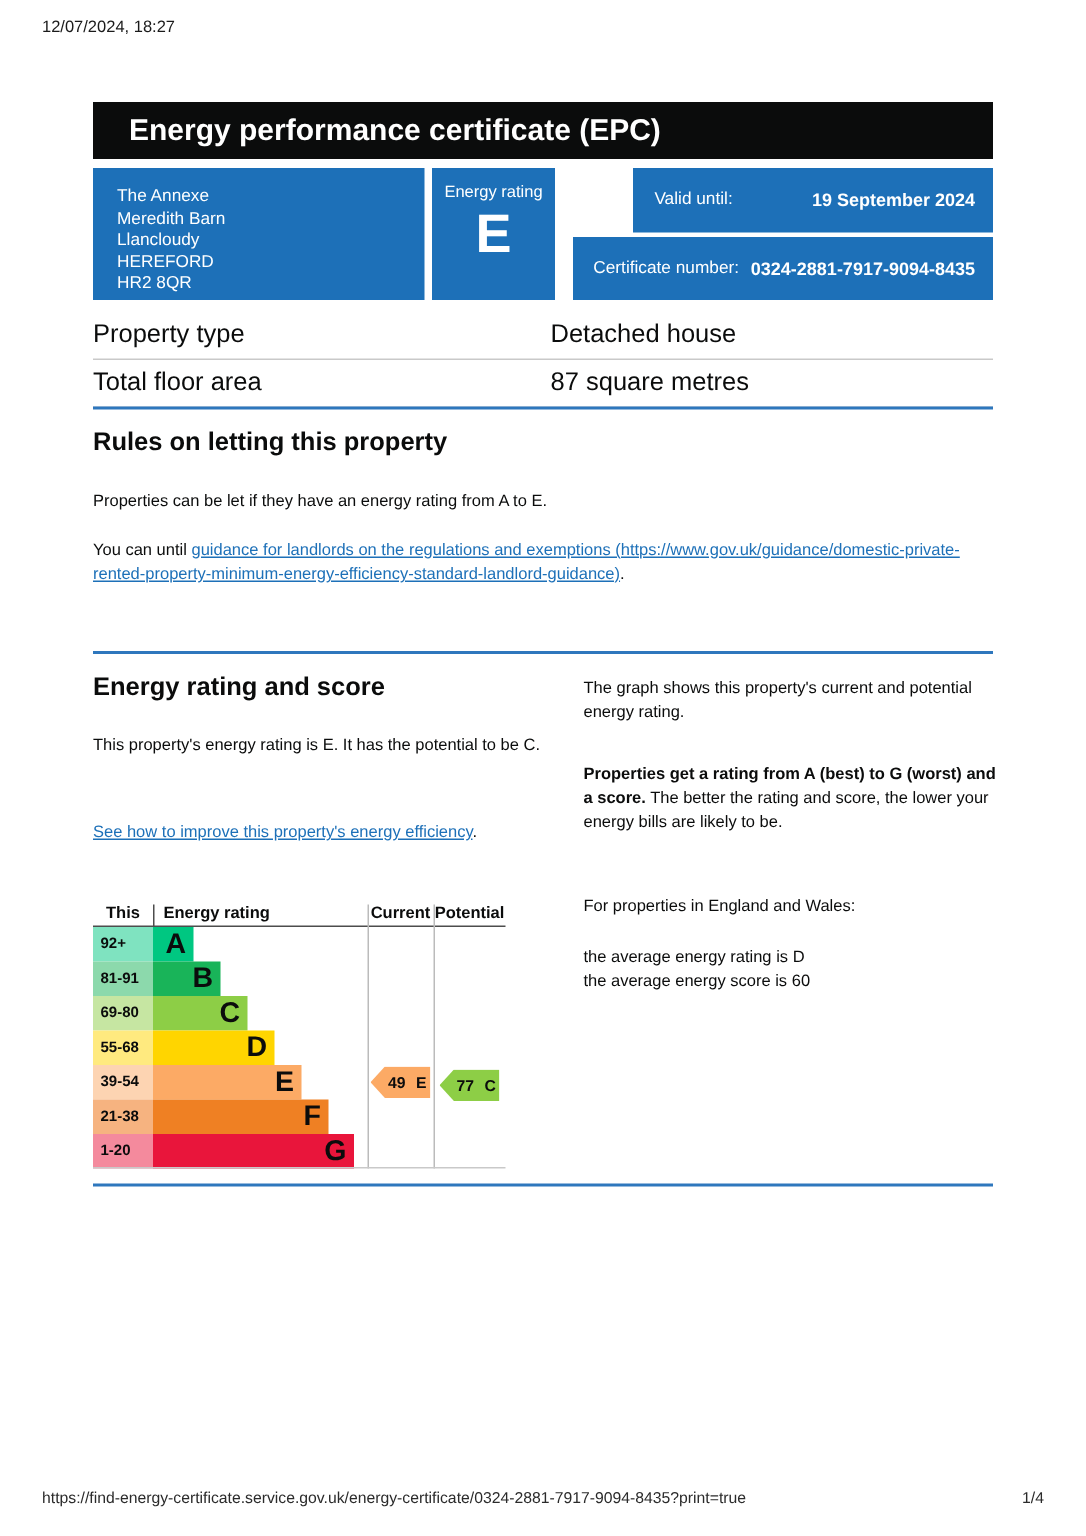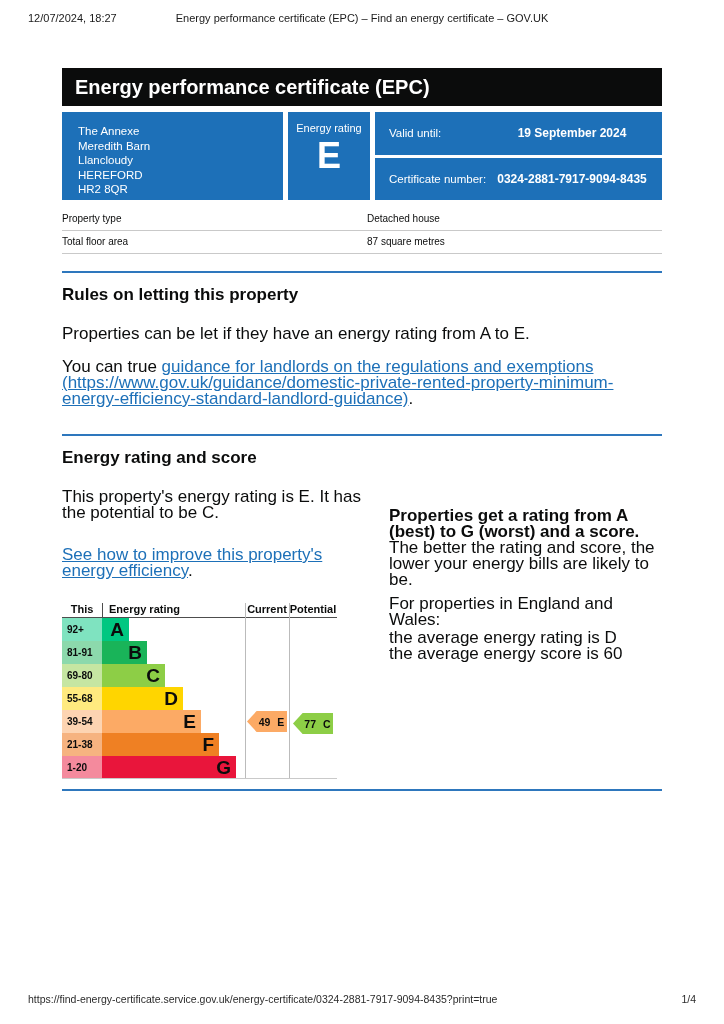--- a/index.html
+++ b/index.html
@@ -6,37 +6,37 @@
   html,body { background:#fff; }
   .page {
     position:relative; width:724px; height:1024px; margin:0 auto;
     background:#ffffff; font-family:"Liberation Sans", sans-serif; color:#0b0c0c;
     overflow:hidden;
   }
   .abs { position:absolute; }
   .print-hdr { font-size:11px; color:#1a1a1a;text-align:right; }
   .banner {
     left:62px; top:68px; width:600px; height:38px; background:#0b0c0c;
-    color:#ffffff; font-size:20px; font-weight:bold; line-height:38px; padding-left:13px;
+    color:#ffffff; font-size:20px; font-weight:bold; line-height:38px; padding-left:24px;
   }
   .bluebox { background:#1d70b8; color:#ffffff; }
   .addr { left:62px; top:112px; width:221px; height:88px; padding:12px 16px; font-size:11.5px; line-height:14.5px; }
   .ratingbox { left:288px; top:112px; width:82px; height:88px; text-align:center; }
   .ratingbox .lbl { font-size:11px; margin-top:10px; }
   .ratingbox .ltr { font-size:36px; font-weight:bold; line-height:44px; }
-  .detailcol { left:375px; top:112px; width:287px; height:88px; display:flex; flex-direction:column; gap:3px; }
+  .detailcol { left:375px; top:112px; width:287px; height:88px; display:flex; flex-direction:column; gap:3px;align-items:flex-end; }
   .detailrow { background:#1d70b8; color:#fff; flex:1; display:flex; align-items:center; padding-left:14px; }
   .detailrow .dlbl { font-size:11.5px; width:105px; }
   .detailrow .dval { font-size:12px; font-weight:bold; flex:1; text-align:center; padding-right:12px; }
-  .facts { left:62px; top:208px; width:600px; font-size:10px; }
+  .facts { left:62px; top:208px; width:600px; font-size:17px; }
   .factrow { display:flex; padding:5px 0 6px 0; border-bottom:1px solid #c9c9c9; }
   .factrow .flbl { width:305px; }
   .bluerule { left:62px; width:600px; height:2px; background:#2e77bd; }
   .h2 { font-size:17px; font-weight:bold; color:#0b0c0c; }
-  .body { font-size:17px; line-height:16px; }
+  .body { font-size:11px; line-height:16px; }
   a.lnk { color:#1d70b8; text-decoration:underline; cursor:pointer; }
   .footer { font-size:10.5px; color:#2b2b2b; }
 
   
   .chart { left:62px; top:603px; width:275px; height:176px; }
   .chart-hdr { position:absolute; top:0; left:0; width:275px; height:15px;
     border-bottom:1px solid #4d4d4d; font-size:11px; font-weight:bold; }
   .chart-hdr .h-score { position:absolute; left:0; width:40px; text-align:center; }
   .chart-hdr .h-rating { position:absolute; left:40px; padding-left:6px; border-left:1px solid #4d4d4d; height:15px; }
   .chart-hdr .h-current { position:absolute; left:183px; width:44px; text-align:center; }
@@ -50,21 +50,20 @@
   .arrow { position:absolute; width:40px; height:21px; display:flex; align-items:center; justify-content:center;
     gap:7px; padding-left:9px; font-size:10.5px; font-weight:bold;
     clip-path:polygon(0% 50%, 24% 0%, 100% 0%, 100% 100%, 24% 100%); }
 </style>
 </head>
 <body>
 
 <div class="page">
 
   <div class="abs print-hdr" style="left:28px; top:12px;">12/07/2024, 18:27</div>
-  <div class="abs print-hdr" style="left:0; top:12px; width:724px; text-align:center;">Energy performance certificate (EPC) – Find an energy certificate – GOV.UK</div>
 
   <div class="abs banner">
     <span>Energy performance certificate (EPC)</span>
   </div>
 
   <div class="abs bluebox addr">
     <div>The Annexe</div>
     <div>Meredith Barn</div>
     <div>Llancloudy</div>
     <div>HEREFORD</div>
@@ -96,31 +95,32 @@
       <span class="flbl">Total floor area</span>
       <span>87 square metres</span>
     </div>
   </div>
 
   <div class="abs bluerule" style="top:271px;"></div>
 
   <div class="abs h2" style="left:62px; top:285px;">Rules on letting this property</div>
   <div class="abs body" style="left:62px; top:326px; width:600px;">Properties can be let if they have an energy rating from A to E.</div>
   <div class="abs body" style="left:62px; top:359px; width:600px;">
-    <span>You can true </span><a class="lnk">guidance for landlords on the regulations and exemptions (https://www.gov.uk/guidance/domestic-private-rented-property-minimum-energy-efficiency-standard-landlord-guidance)</a><span>.</span>
+    <span>You can until </span><a class="lnk">guidance for landlords on the regulations and exemptions (https://www.gov.uk/guidance/domestic-private-rented-property-minimum-energy-efficiency-standard-landlord-guidance)</a><span>.</span>
   </div>
 
   <div class="abs bluerule" style="top:434px;"></div>
 
   <div class="abs body" style="left:62px; top:489px; width:310px;">This property's energy rating is E. It has the potential to be C.</div>
   <div class="abs h2" style="left:62px; top:448px;">Energy rating and score</div>
   <div class="abs body" style="left:62px; top:547px; width:310px;">
     <a class="lnk">See how to improve this property's energy efficiency</a><span>.</span>
   </div>
 
+  <div class="abs body" style="left:389px; top:451px; width:276px;">The graph shows this property's current and potential energy rating.</div>
   <div class="abs body" style="left:389px; top:508px; width:276px;">
     <b>Properties get a rating from A (best) to G (worst) and a score.</b><span> The better the rating and score, the lower your energy bills are likely to be.</span>
   </div>
   <div class="abs body" style="left:389px; top:596px; width:276px;">For properties in England and Wales:</div>
   <div class="abs body" style="left:389px; top:630px; width:276px;">
     <div>the average energy rating is D</div>
     <div>the average energy score is 60</div>
   </div>
 
   <div class="abs chart" id="epc-chart">

